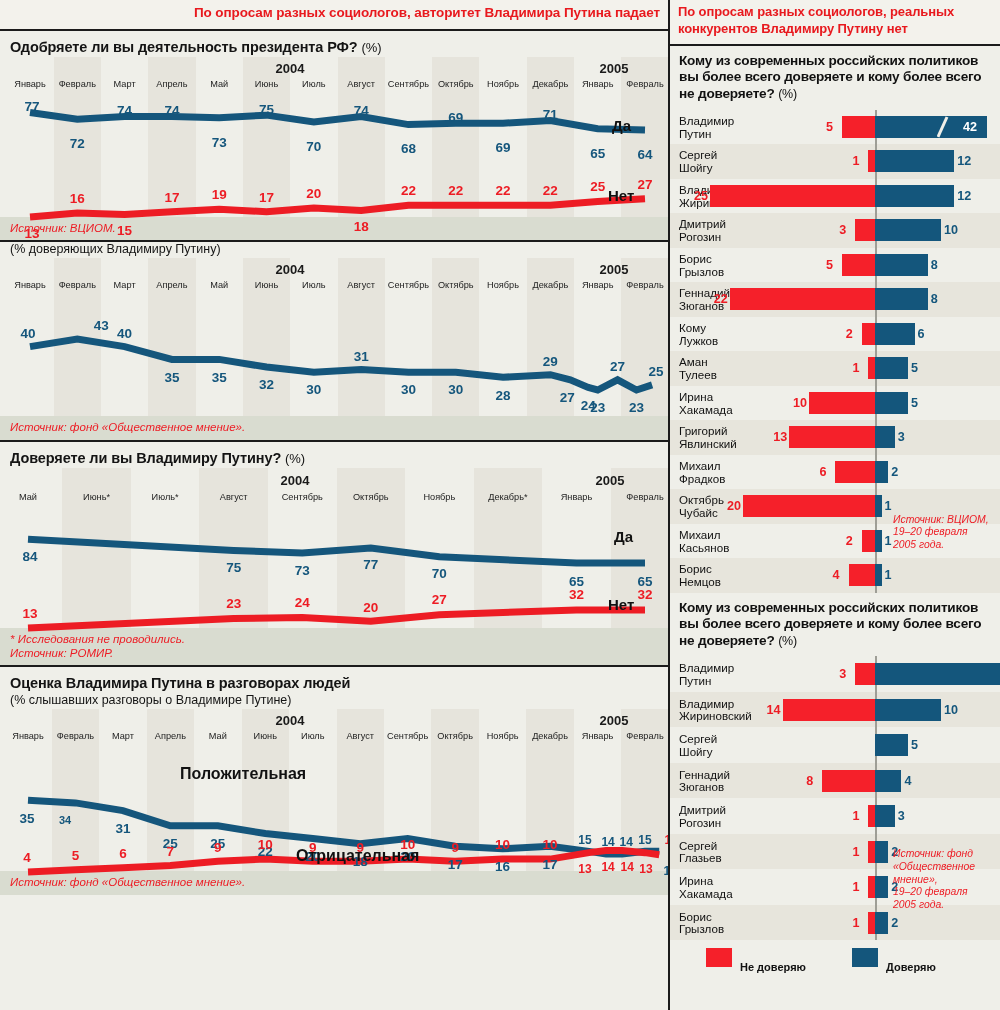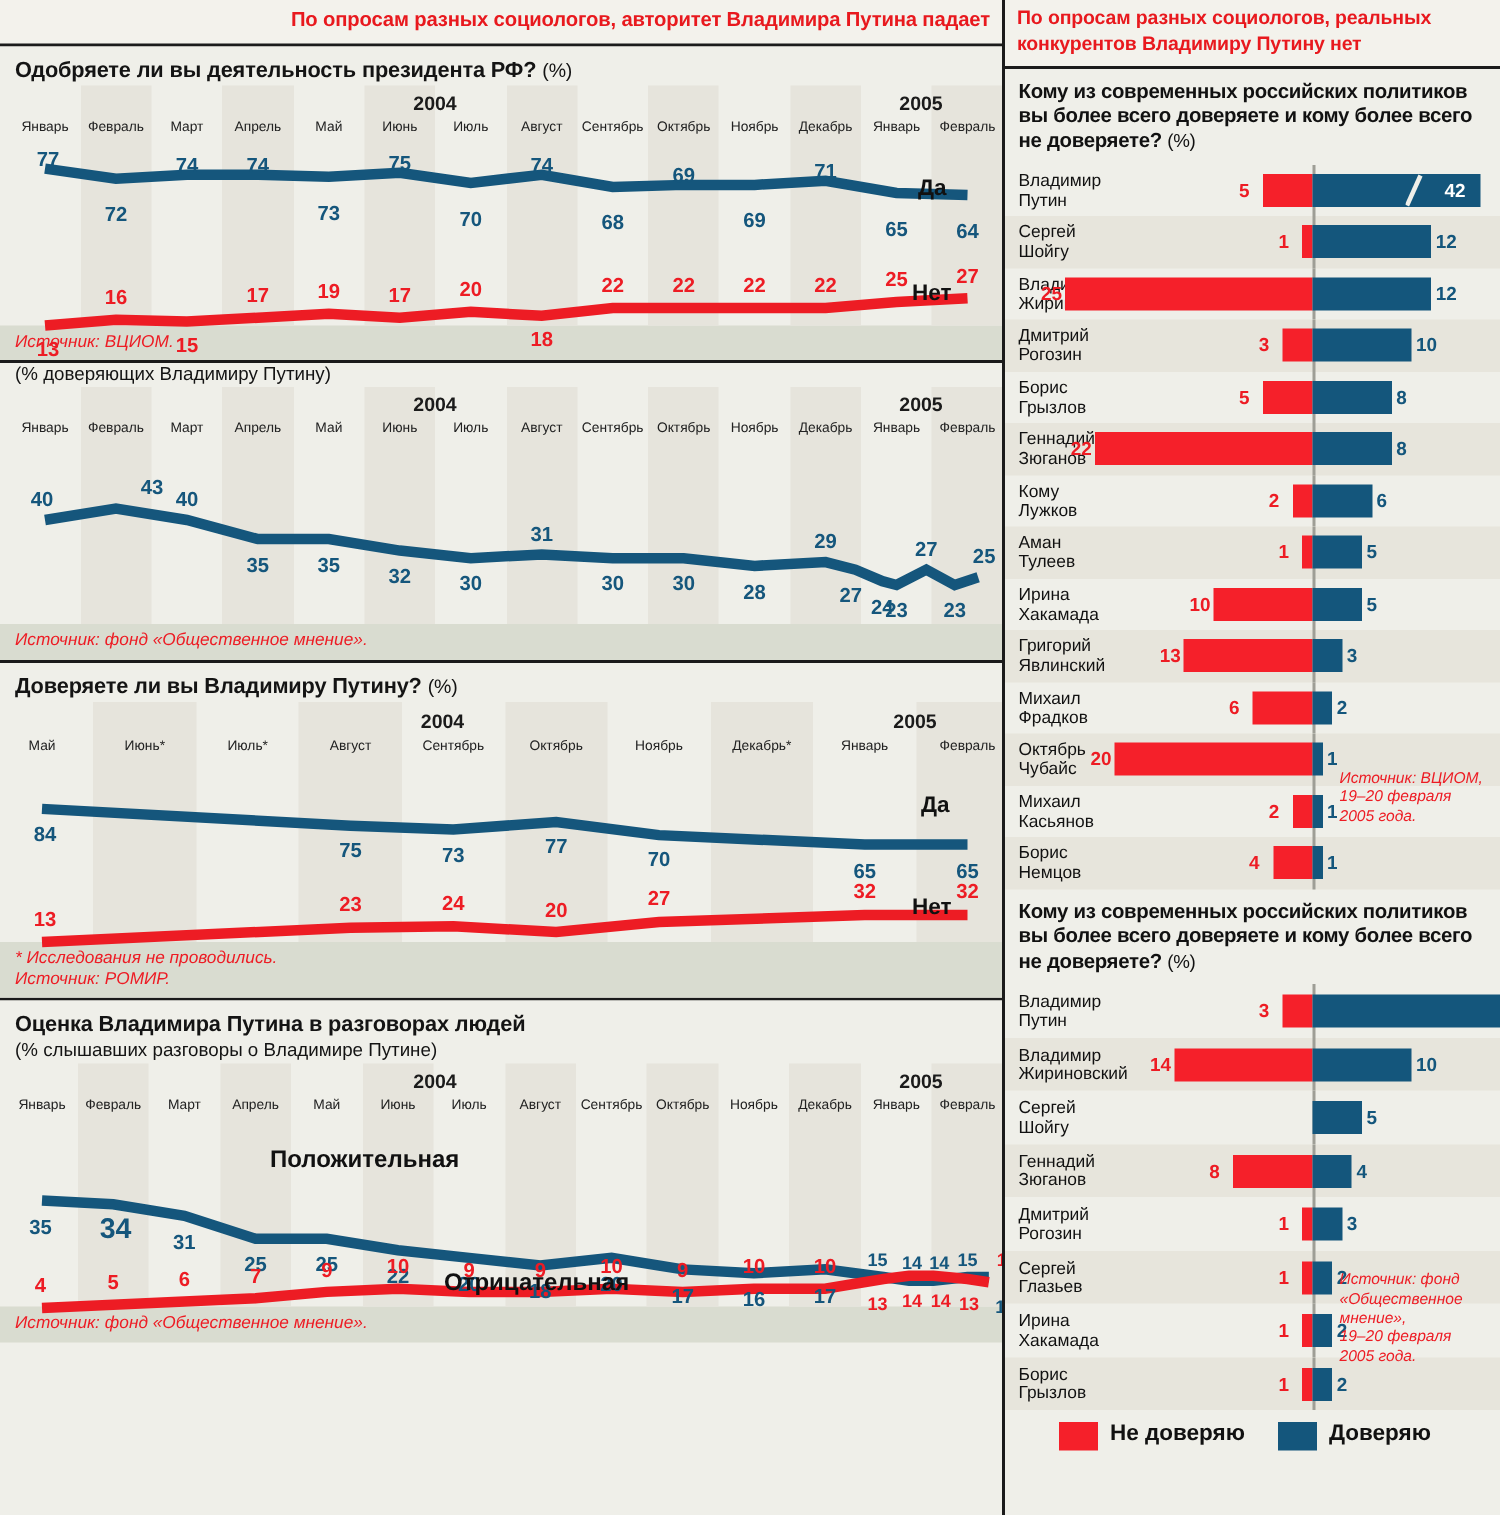--- a/index.html
+++ b/index.html
@@ -48,21 +48,21 @@
   .bar.neg{background:#F5202A;}
   .bar.pos{background:#14567C;}
   .bnum{position:absolute;top:50%;transform:translateY(-50%);font-size:12.6px;font-weight:bold;white-space:nowrap;}
   .bnum.red{color:#ED1C24;}
   .bnum.blue{color:#14567C;}
   .bnum.white{color:#fff;}
   .brk{position:absolute;top:50%;transform:translateY(-50%);width:10px;height:22px;}
   .rsource{position:absolute;font-size:10.4px;font-style:italic;color:#ED1C24;line-height:1.22;text-align:left;}
   .legend{position:relative;height:34px;background:#EFEFE9;}
   .lgswatch{position:absolute;top:8px;width:26px;height:19px;}
-  .lgtext{position:absolute;top:7px;font-size:15px;font-weight:bold;color:#111;white-space:nowrap;}
+  .lgtext{position:absolute;top:21px;font-size:11px;font-weight:bold;color:#111;white-space:nowrap;}
 </style>
 </head>
 <body>
 
 <div class="page">
 
   <div class="panel left-panel">
 
     <div class="banner">
       <div class="banner-text">По опросам разных социологов, авторитет Владимира Путина падает</div>
@@ -273,21 +273,21 @@
           <div class="mlabel" style="left: 455.154px; top: 22px;">Октябрь</div>
           <div class="mlabel" style="left: 502.615px; top: 22px;">Ноябрь</div>
           <div class="mlabel" style="left: 550.077px; top: 22px;">Декабрь</div>
           <div class="mlabel" style="left: 597.538px; top: 22px;">Январь</div>
           <div class="mlabel" style="left: 645px; top: 22px;">Февраль</div>
           <svg class="lines" width="668" height="162">
             <polyline points="28,91.35 75.46153846153845,93.9 122.92307692307692,101.55000000000001 170.3846153846154,116.85 217.84615384615384,116.85 265.30769230769226,124.5 312.7692307692308,129.6 360.2307692307692,134.7 407.6923076923077,129.6 455.15384615384613,137.25 502.6153846153846,139.8 550.0769230769231,137.25 588.9953846153846,142.35 606.0815384615385,144.9 622.2184615384615,144.9 645,142.35 659.2384615384616,142.35" fill="none" stroke="#15567C" stroke-width="7" stroke-linejoin="miter" stroke-linecap="butt"></polyline>
             <polyline points="28,163 75.46153846153845,160.85 122.92307692307692,158.7 170.3846153846154,156.55 217.84615384615384,152.25 265.30769230769226,150.1 312.7692307692308,152.25 360.2307692307692,152.25 407.6923076923077,150.1 455.15384615384613,152.25 502.6153846153846,150.1 550.0769230769231,150.1 588.9953846153846,143.65 606.0815384615385,141.5 622.2184615384615,141.5 645,143.65 659.2384615384616,145.8" fill="none" stroke="#ED1C24" stroke-width="7" stroke-linejoin="miter" stroke-linecap="butt"></polyline>
           </svg>
           <div class="dval blue" style="left: 27px; top: 108.35px; font-size: 13.5px;">35</div>
-          <div class="dval blue" style="left: 77px; top: 110.9px; font-size: 19px;">34</div>
+          <div class="dval blue" style="left: 65px; top: 110.9px; font-size: 11px;">34</div>
           <div class="dval blue" style="left: 122.923px; top: 118.55px; font-size: 13.5px;">31</div>
           <div class="dval blue" style="left: 170.385px; top: 133.85px; font-size: 13.5px;">25</div>
           <div class="dval blue" style="left: 217.846px; top: 133.85px; font-size: 13.5px;">25</div>
           <div class="dval blue" style="left: 265.308px; top: 141.5px; font-size: 13.5px;">22</div>
           <div class="dval blue" style="left: 312.769px; top: 146.6px; font-size: 13.5px;">20</div>
           <div class="dval blue" style="left: 360.231px; top: 151.7px; font-size: 13.5px;">18</div>
           <div class="dval blue" style="left: 407.692px; top: 146.6px; font-size: 13.5px;">20</div>
           <div class="dval blue" style="left: 455.154px; top: 154.25px; font-size: 13.5px;">17</div>
           <div class="dval blue" style="left: 502.615px; top: 156.8px; font-size: 13.5px;">16</div>
           <div class="dval blue" style="left: 550.077px; top: 154.25px; font-size: 13.5px;">17</div>

